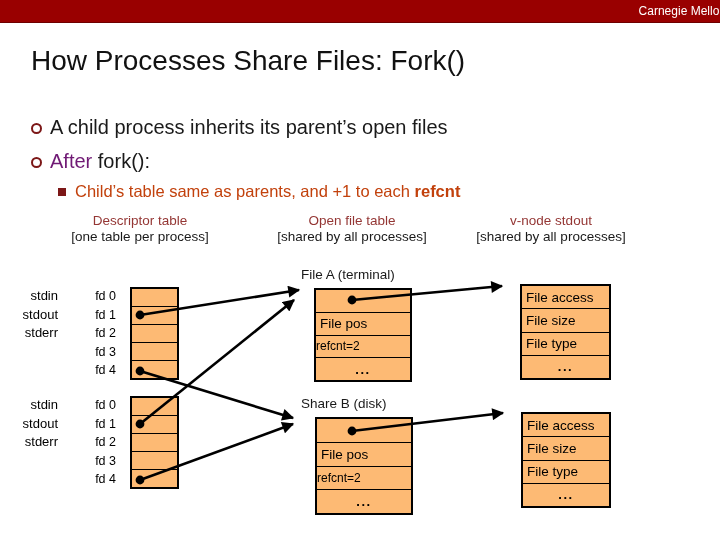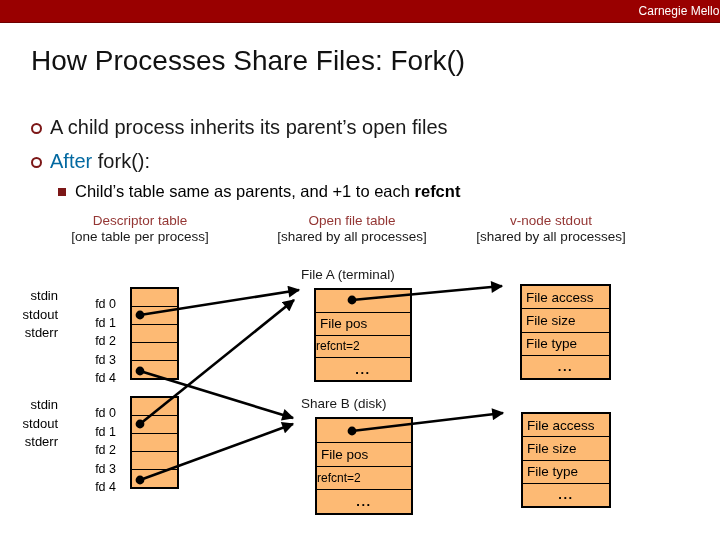--- a/index.html
+++ b/index.html
@@ -12,22 +12,22 @@
   .banner .brand{position:absolute;top:4px;right:-6px;color:#ffffff;font-size:12px;white-space:nowrap;}
   
   .title{position:absolute;left:31px;top:45px;margin:0;font-size:28px;font-weight:400;color:#111;letter-spacing:0;}
   
   .bullet{position:absolute;left:50px;font-size:20px;color:#1a1a1a;white-space:nowrap;}
   .b1{top:116px;}
   .b2{top:150px;}
   .ring{position:absolute;width:7px;height:7px;border:2.5px solid #7C1717;border-radius:50%;background:transparent;}
   .ring1{left:31px;top:123px;}
   .ring2{left:31px;top:157px;}
-  .accent{color:#0369a1;margin-top:13px;}
-  .subbullet{position:absolute;left:75px;top:182px;font-size:16.5px;color:#000000;white-space:nowrap;}
+  .accent{color:#701a75;margin-top:13px;}
+  .subbullet{position:absolute;left:75px;top:182px;font-size:16.5px;color:#c2410c;white-space:nowrap;}
   .subbullet b{font-weight:700;}
   .sq{position:absolute;left:58px;top:188px;width:8px;height:8px;background:#7C1717;}
   
   .colhead{position:absolute;top:213px;width:200px;text-align:center;line-height:16px;font-size:13.5px;white-space:nowrap;}
   .colhead .ct{color:#943634;}
   .colhead .cs{color:#1a1a1a;}
   .ch1{left:40px;}
   .ch2{left:252px;}
   .ch3{left:451px;}
   
@@ -35,21 +35,21 @@
   .tbl .row{flex:1;box-sizing:border-box;border-bottom:1.5px solid #000;display:flex;align-items:center;font-size:13.5px;padding-left:4px;white-space:nowrap;overflow:hidden;}
   .tbl .row:last-child{border-bottom:none;}
   .row.small{font-size:12px;padding-left:0;}
   .row.dots{justify-content:center;padding-left:0;font-weight:700;font-size:13px;letter-spacing:1.5px;}
   
   .dt1{left:119px;top:287px;width:49px;height:93px;}
   .dt2{left:119px;top:396px;width:49px;height:93px;}
   
   .labelcol{position:absolute;text-align:right;white-space:nowrap;}
   .labelcol div{height:18.6px;line-height:18.6px;}
-  .fdcol{width:28px;left:88px;font-size:12.5px;margin-top:8px;}
+  .fdcol{width:28px;left:88px;font-size:12.5px;}
   .fd1{top:287px;} .fd2{top:396px;}
   .stdcol{width:42px;left:16px;font-size:13px;}
   .std1{top:287px;} .std2{top:396px;}
   
   .fta{left:303px;top:288px;width:98px;height:94px;}
   .ftb{left:304px;top:417px;width:98px;height:98px;}
   .ftlabel{position:absolute;font-size:13.5px;color:#1a1a1a;white-space:nowrap;}
   .fla{left:301px;top:267px;}
   .flb{left:301px;top:396px;}
   

